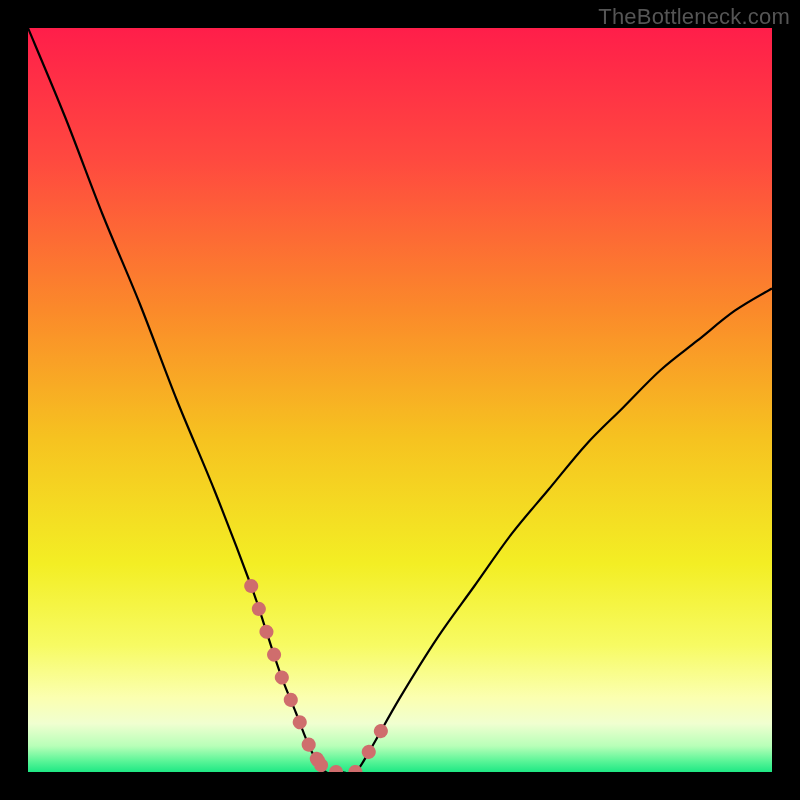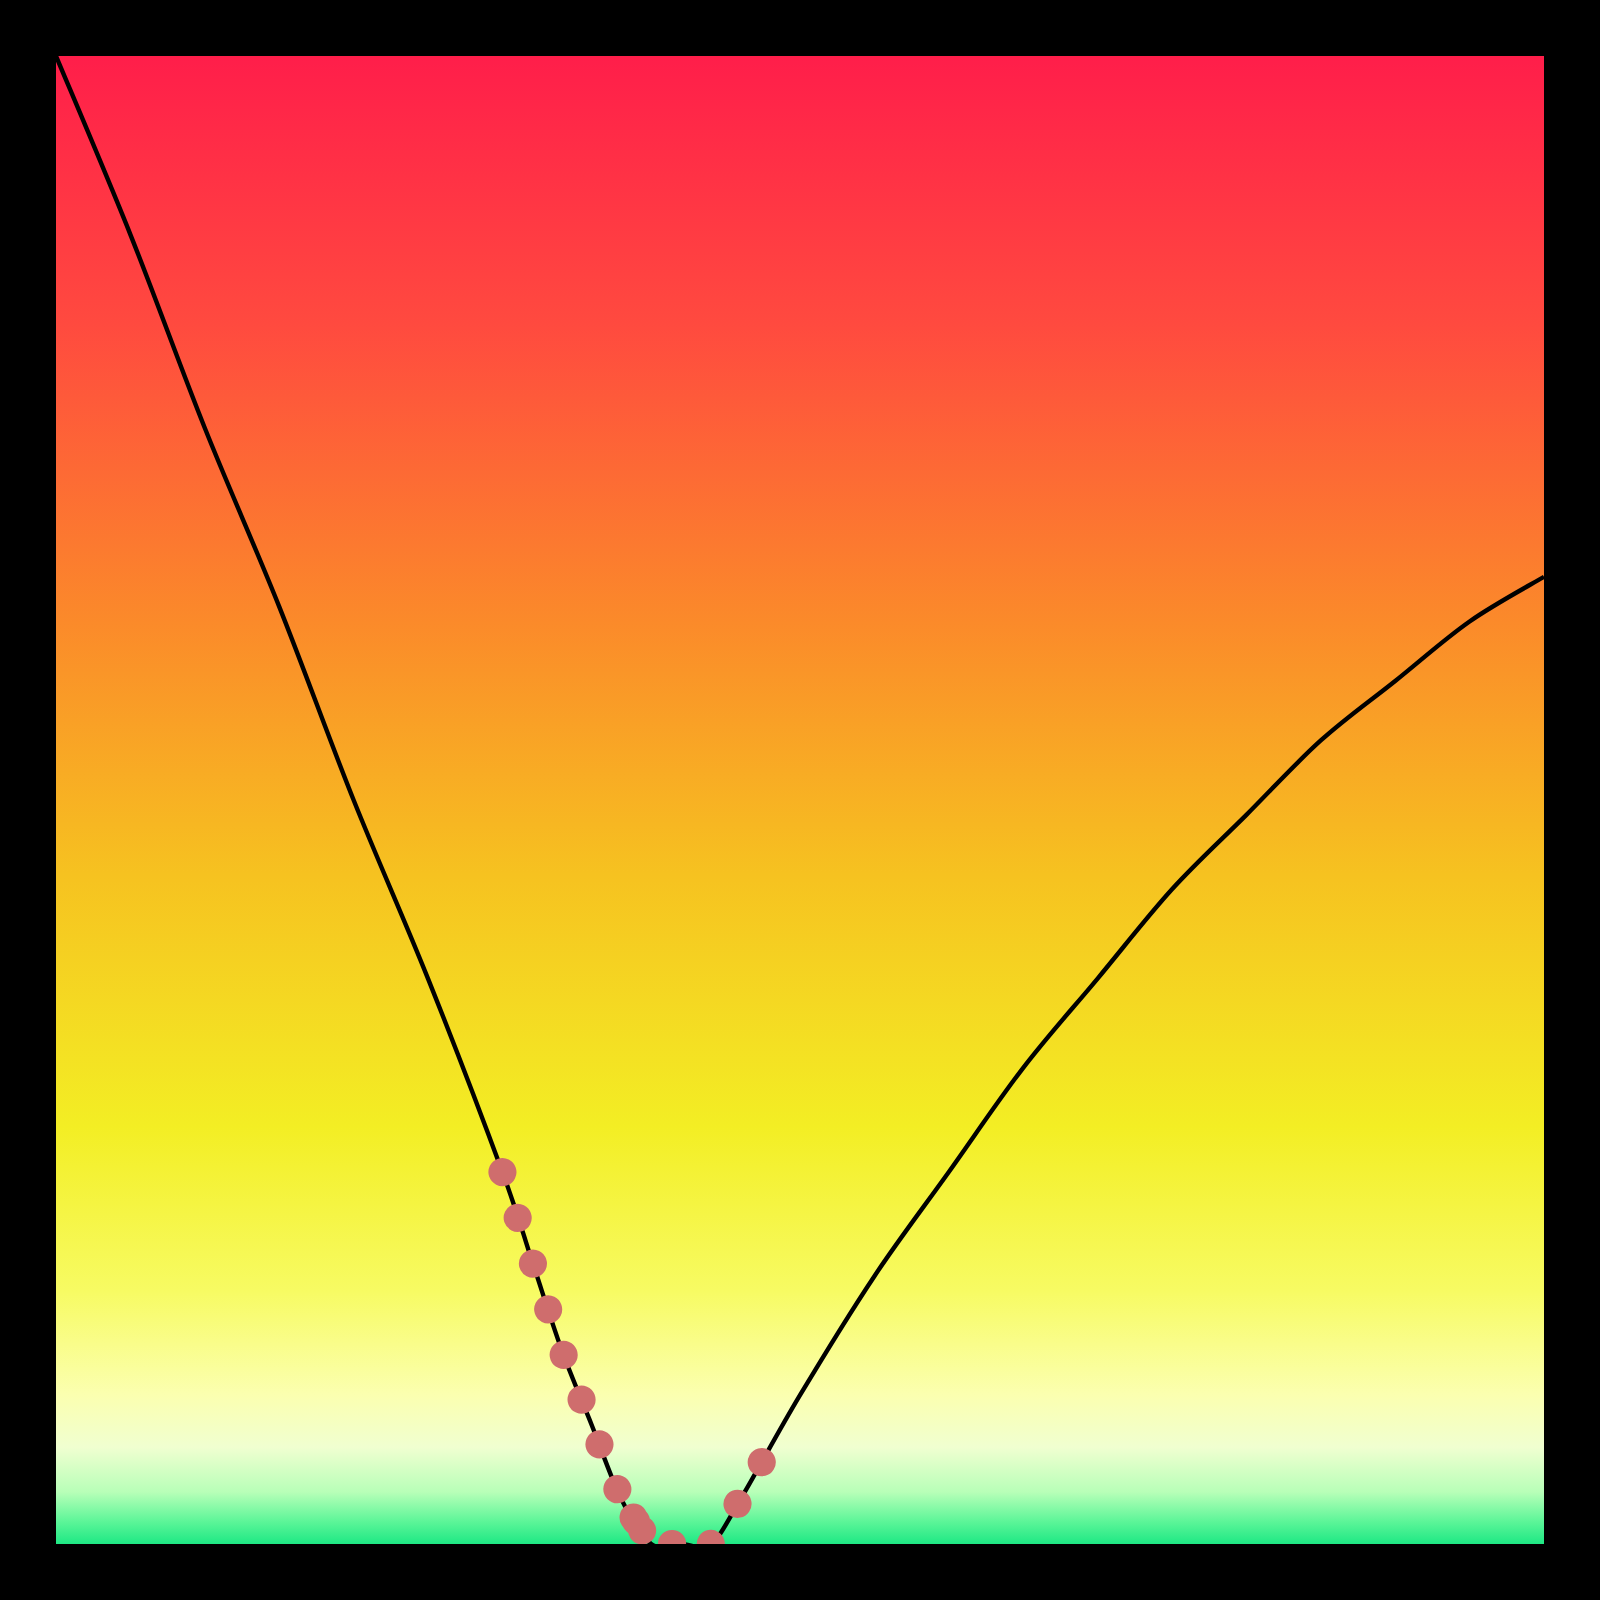--- a/index.html
+++ b/index.html
@@ -49,20 +49,21 @@
     stroke-width: 14;
     stroke-linecap: round;
     stroke-dasharray: 0.1 24;
   }
 </style>
 </head>
 <body>
 
 <div class="stage">
 
+  <div class="watermark">TheBottleneck.com</div>
 
   <div class="plot-area">
     <svg viewBox="0 0 744 744" preserveAspectRatio="none">
       <defs>
         <linearGradient id="bg-grad" x1="0" y1="0" x2="0" y2="1">
         <stop offset="0%" stop-color="#ff1e4a"></stop>
             <stop offset="18%" stop-color="#ff4a3f"></stop>
             <stop offset="38%" stop-color="#fb8a2a"></stop>
             <stop offset="55.00000000000001%" stop-color="#f6c220"></stop>
             <stop offset="72%" stop-color="#f3ee24"></stop>

